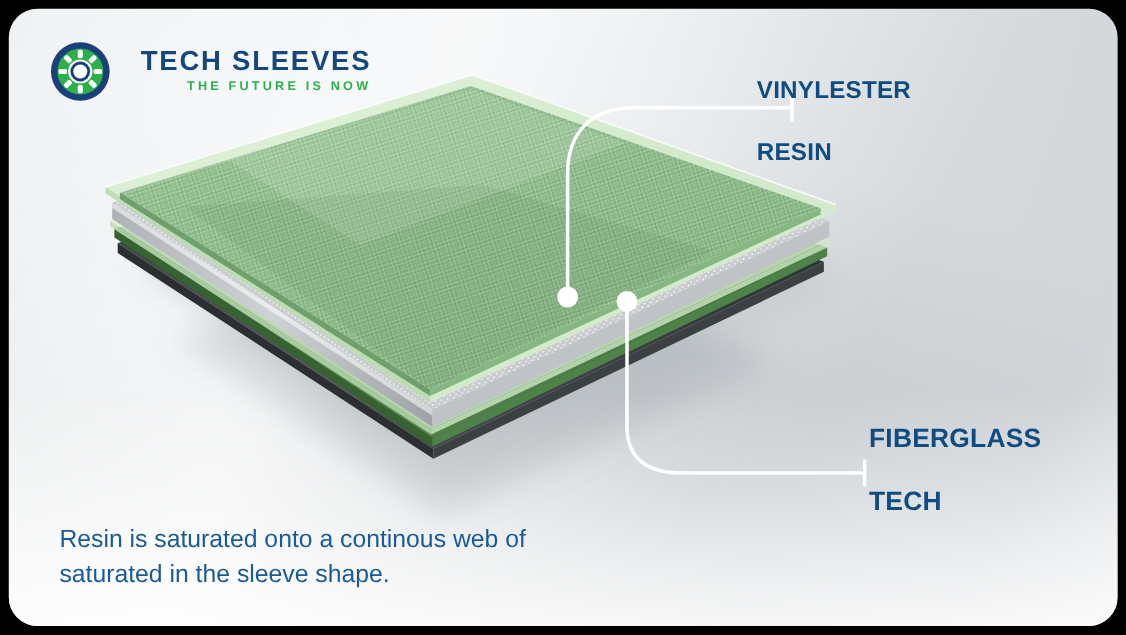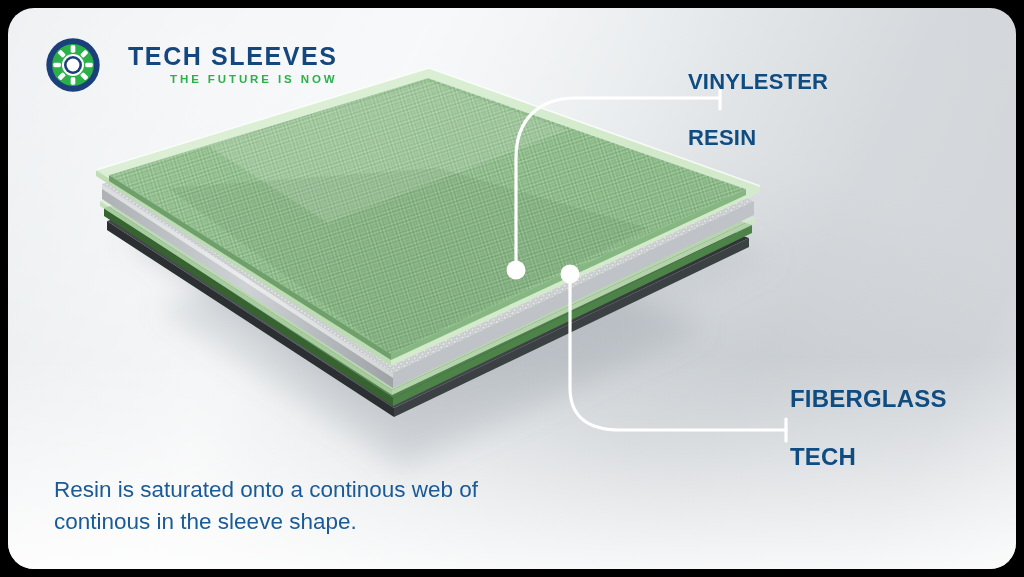--- a/index.html
+++ b/index.html
@@ -337,17 +337,17 @@
       <span class="line2">RESIN</span>
     </div>
 
     <div class="callout-label" id="label-fiberglass">
       <span class="line1">FIBERGLASS</span>
       <span class="line2">TECH</span>
     </div>
 
     <div id="caption">
       <span class="cline">Resin is saturated onto a continous web of</span>
-      <span class="cline">continous in the sleeve shape.</span>
+      <span class="cline">saturated in the sleeve shape.</span>
     </div>
 
   </div>
 </div>
 
 </body></html>

